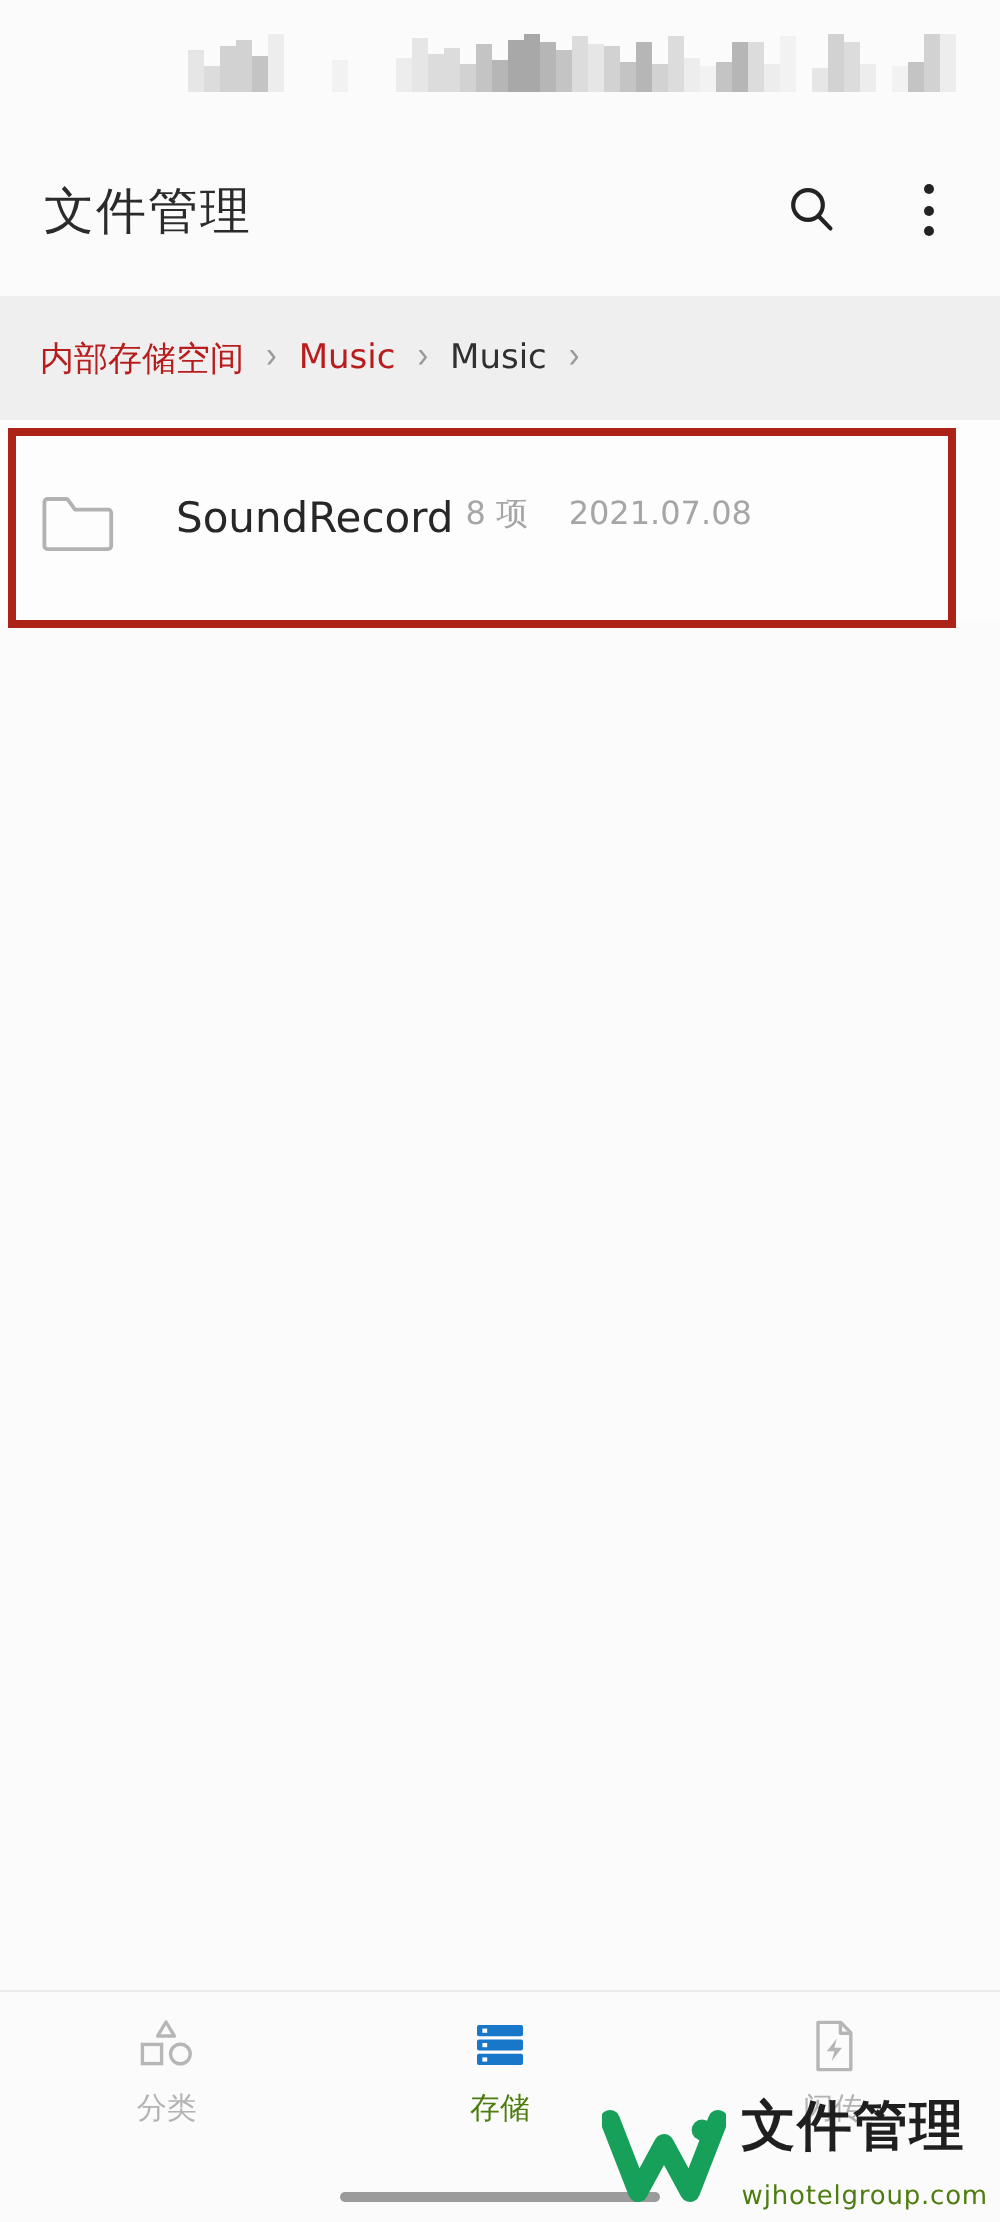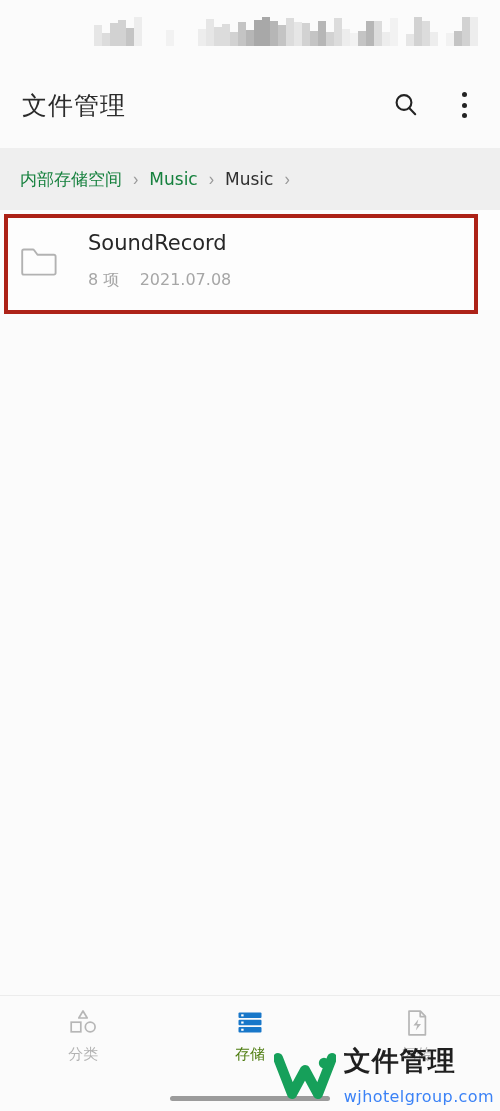--- a/index.html
+++ b/index.html
@@ -101,21 +101,21 @@
     display: flex;
     align-items: center;
     padding: 0 20px;
     flex: 0 0 auto;
     box-sizing: border-box;
     overflow: hidden;
     white-space: nowrap;
   }
   .crumb {
     font-size: 17px;
-    color: #15803d;
+    color: #b91c1c;
     font-family: "DejaVu Sans", sans-serif;
     cursor: pointer;
   }
   .crumb.active {
     color: #303030;
   }
   .crumb-sep {
     font-size: 16px;
     color: #9a9a9a;
     margin: 0 11px;
@@ -142,23 +142,23 @@
   .file-icon {
     width: 50px;
     flex: 0 0 auto;
     display: flex;
     align-items: center;
     justify-content: flex-start;
   }
   .file-meta {
     margin-left: 18px;
     display: flex;
-    flex-direction: column;
+    flex-direction: row;
     justify-content: center;
-    gap: 16px;
+    gap: 6px;
   }
   .file-name {
     font-size: 21px;
     color: #272727;
     font-family: "DejaVu Sans", sans-serif;
     line-height: 1.1;
   }
   .file-sub {
     font-size: 16px;
     color: #a6a6a6;
@@ -245,22 +245,22 @@
     line-height: 1;
   }
   .wm-title {
     font-size: 27px;
     font-weight: bold;
     color: #1f1f1f;
     font-family: "DejaVu Sans", sans-serif;
     letter-spacing: 1px;
   }
   .wm-sub {
-    font-size: 16px;
-    color: #3b82f6;
+    font-size: 13px;
+    color: #4d7c0f;
     font-family: "DejaVu Sans", sans-serif;
     margin-top: 15px;
     letter-spacing: 0.4px;
   }
 </style>
 </head>
 <body>
 
 <div id="app">
 

